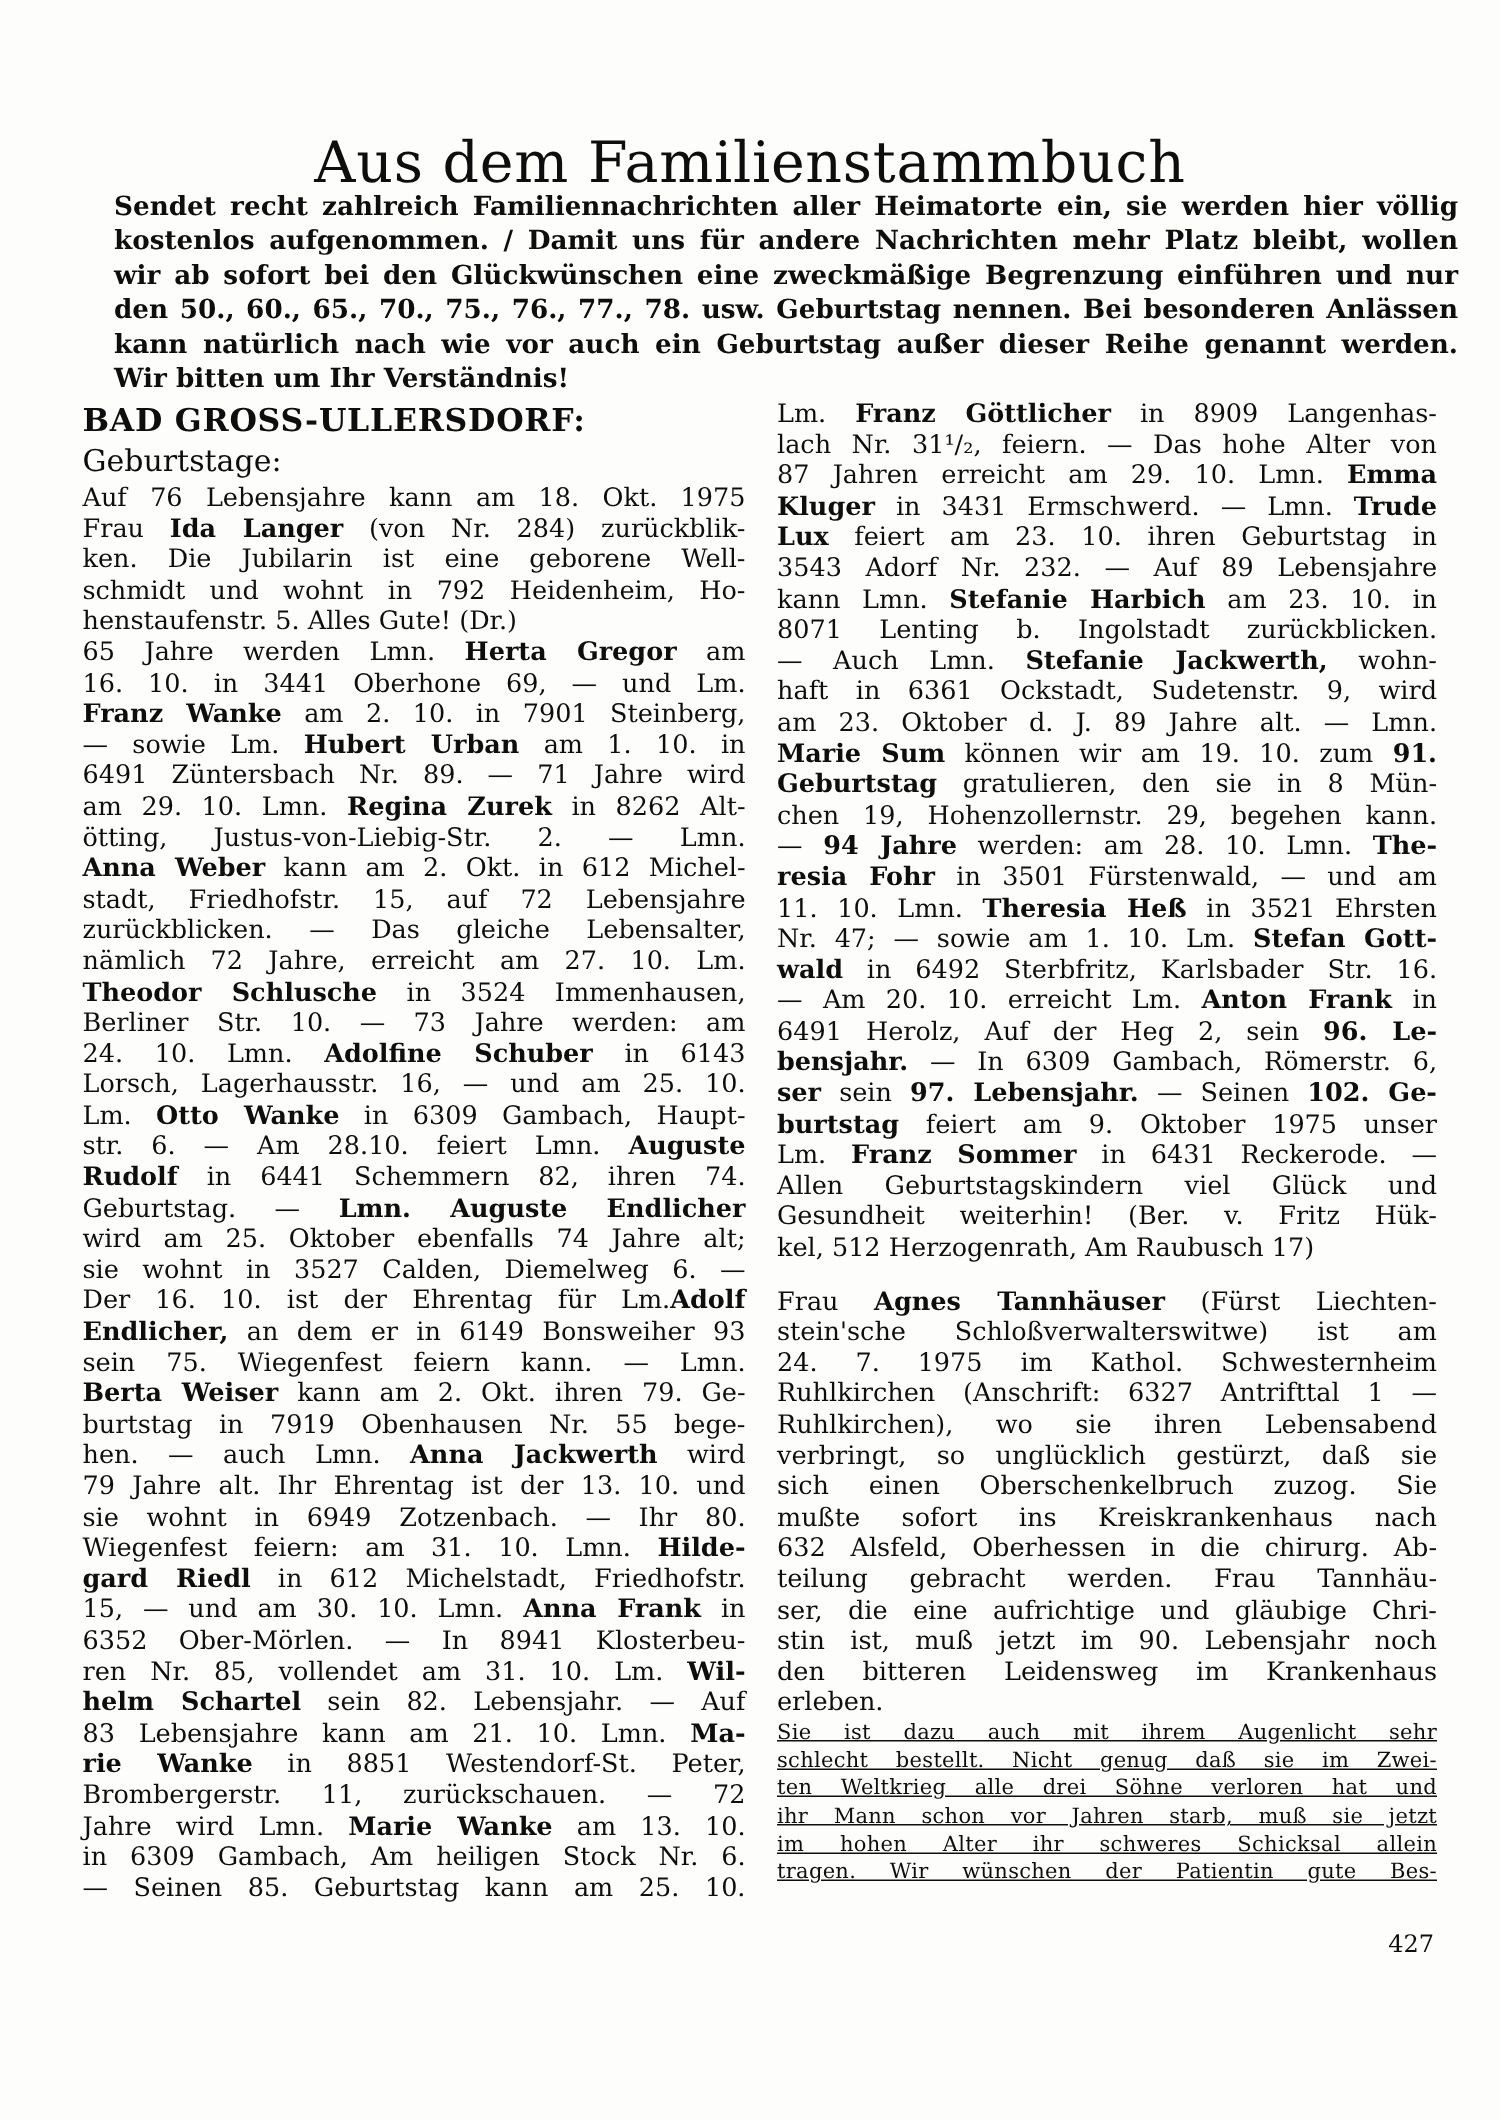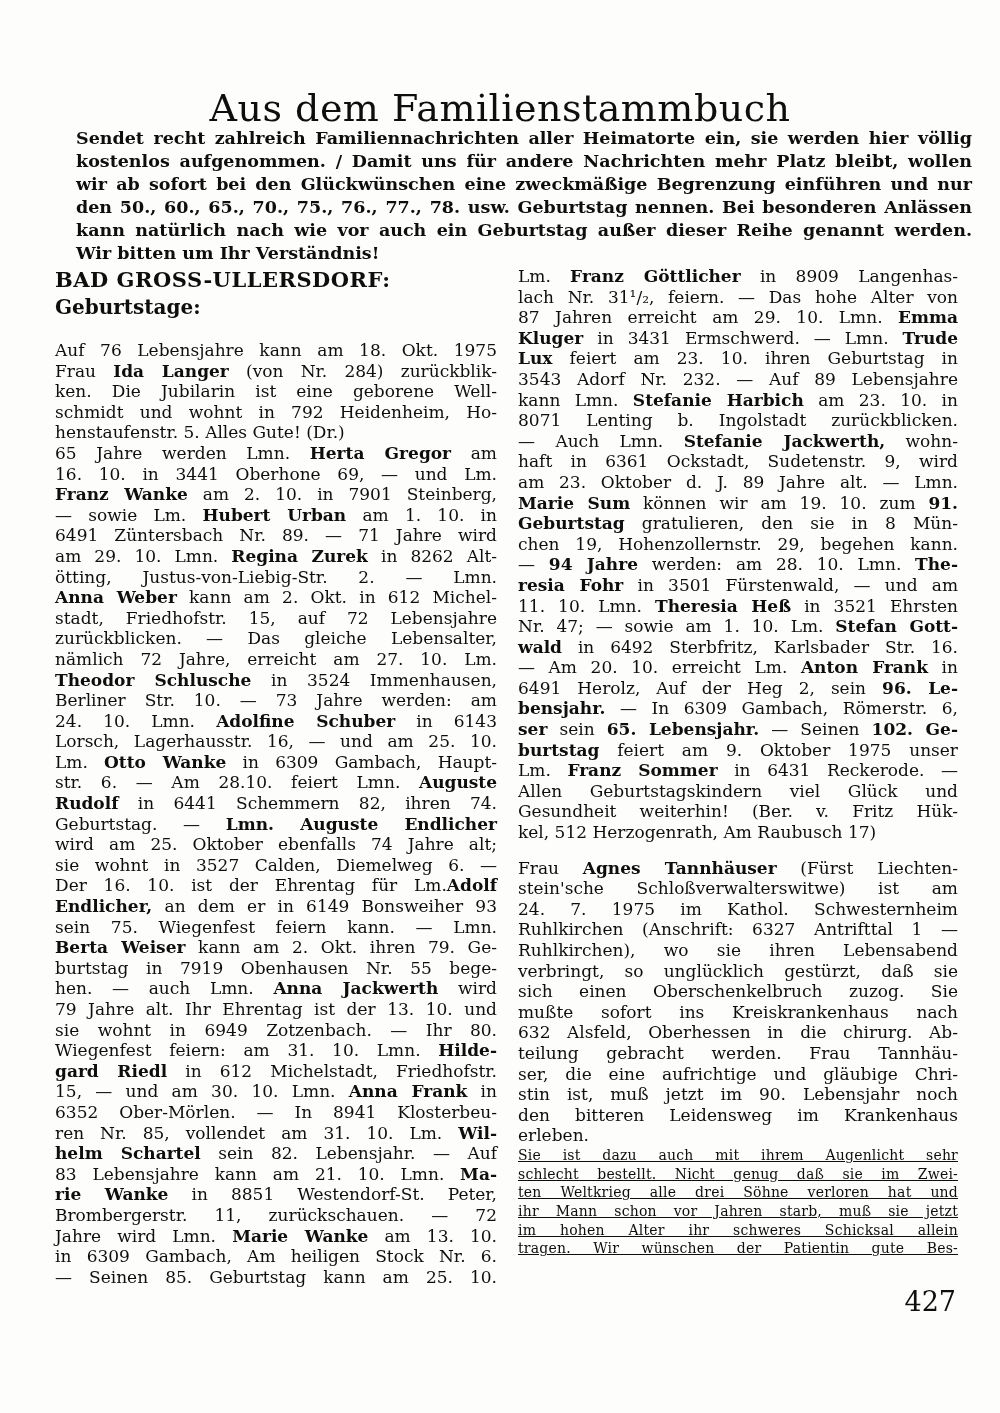--- a/index.html
+++ b/index.html
@@ -44,43 +44,43 @@
   .col-left  { left: 55px; }
   .col-right { left: 518px; width: 440px; }
   .heading {
     font-size: 21px;
     font-weight: bold;
     line-height: 28px;
     letter-spacing: 0.5px;
   }
   .subheading {
     font-size: 20px;
-    font-weight: bold;
+    font-weight: normal;
     line-height: 26px;
-    margin-bottom: 20px;
+    margin-bottom: 2px;
   }
   .line {
     text-align: justify;
     text-align-last: justify;
   }
   .line.flush { text-align-last: left; }
   .para.gap { margin-top: 15px; }
   .para.small {
     font-size: 14px;
     line-height: 18.7px;
     letter-spacing: 0.2px;
     text-decoration: underline;
   }
   .page-number {
     position: absolute;
     top: 1286px;
     left: 518px;
     width: 438px;
     text-align: right;
-    font-size: 27px;
+    font-size: 16px;
   }
   b { font-weight: bold; }
 </style>
 </head>
 <body>
 
 <div class="sheet">
 
   <div class="title">Aus dem Familienstammbuch</div>
 
@@ -172,21 +172,21 @@
           <div class="line"><b>Geburtstag</b> gratulieren, den sie in 8 Mün-</div>
           <div class="line">chen 19, Hohenzollernstr. 29, begehen kann.</div>
           <div class="line">— <b>94 Jahre</b> werden: am 28. 10. Lmn. <b>The-</b></div>
           <div class="line"><b>resia Fohr</b> in 3501 Fürstenwald, — und am</div>
           <div class="line">11. 10. Lmn. <b>Theresia Heß</b> in 3521 Ehrsten</div>
           <div class="line">Nr. 47; — sowie am 1. 10. Lm. <b>Stefan Gott-</b></div>
           <div class="line"><b>wald</b> in 6492 Sterbfritz, Karlsbader Str. 16.</div>
           <div class="line">— Am 20. 10. erreicht Lm. <b>Anton Frank</b> in</div>
           <div class="line">6491 Herolz, Auf der Heg 2, sein <b>96. Le-</b></div>
           <div class="line"><b>bensjahr.</b> — In 6309 Gambach, Römerstr. 6,</div>
-          <div class="line"><b>ser</b> sein <b>65. Lebensjahr.</b> — Seinen <b>102. Ge-</b></div>
+          <div class="line"><b>ser</b> sein <b>97. Lebensjahr.</b> — Seinen <b>102. Ge-</b></div>
           <div class="line"><b>burtstag</b> feiert am 9. Oktober 1975 unser</div>
           <div class="line">Lm. <b>Franz Sommer</b> in 6431 Reckerode. —</div>
           <div class="line">Allen Geburtstagskindern viel Glück und</div>
           <div class="line">Gesundheit weiterhin! (Ber. v. Fritz Hük-</div>
           <div class="line flush">kel, 512 Herzogenrath, Am Raubusch 17)</div>
         </div>
         <div class="para gap">
           <div class="line">Frau <b>Agnes Tannhäuser</b> (Fürst Liechten-</div>
           <div class="line">stein'sche Schloßverwalterswitwe) ist am</div>
           <div class="line">24. 7. 1975 im Kathol. Schwesternheim</div>

